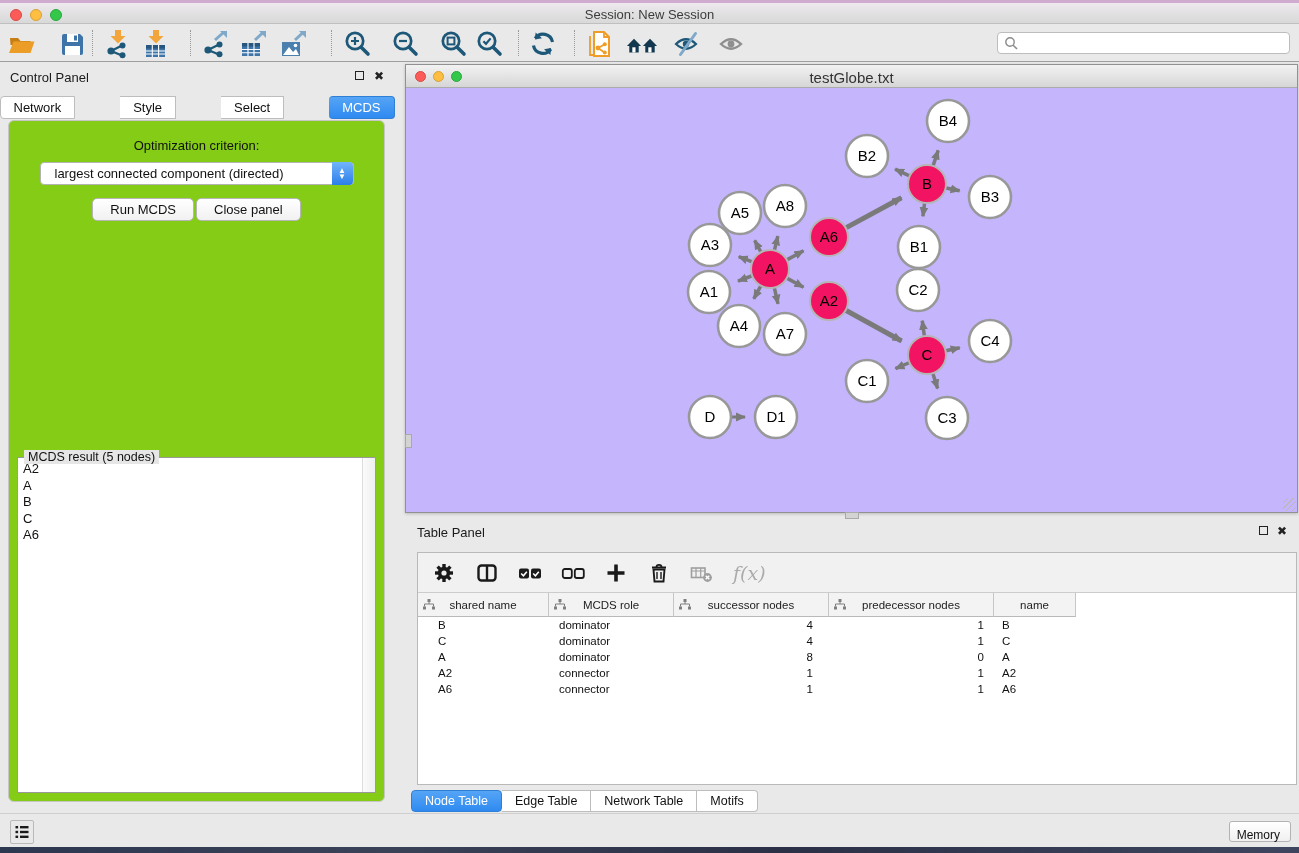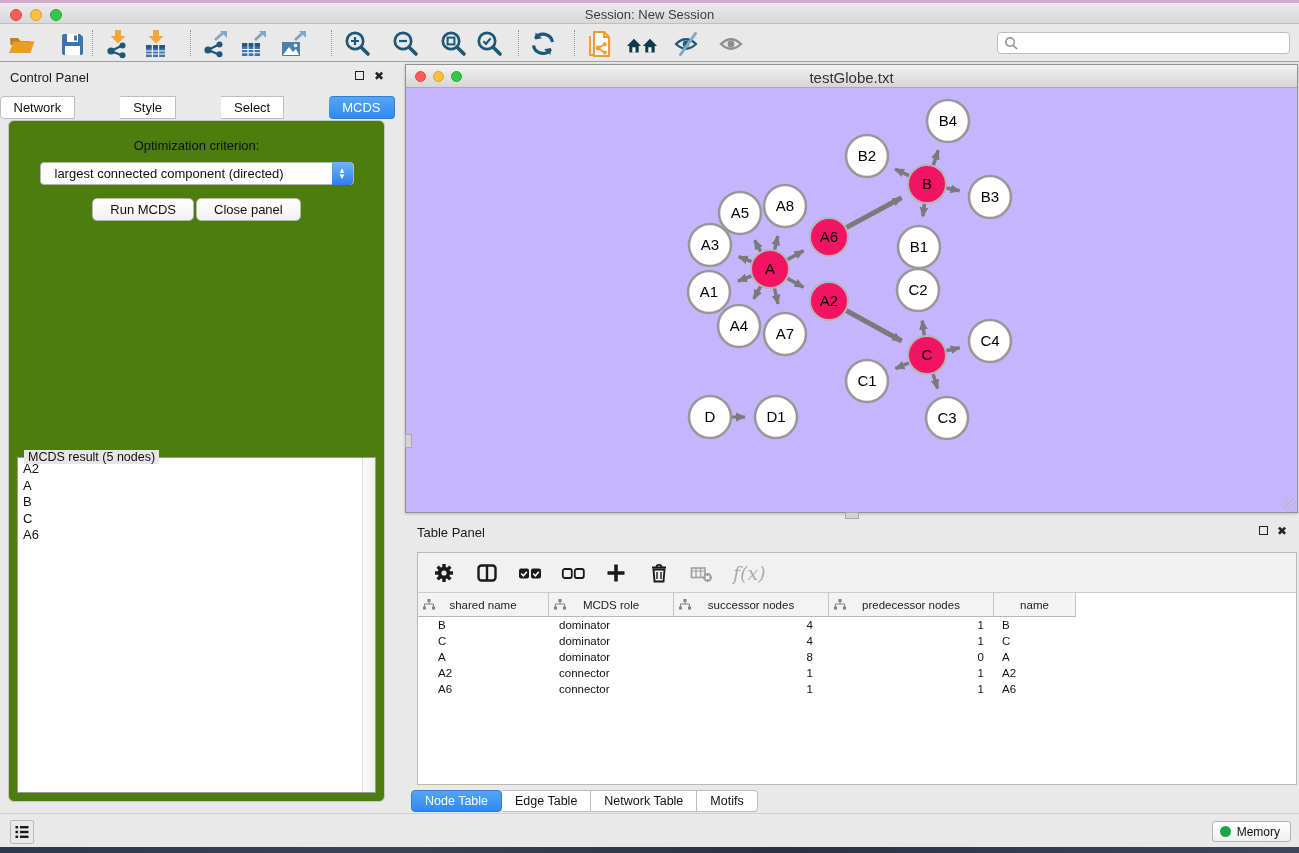--- a/index.html
+++ b/index.html
@@ -37,21 +37,21 @@
   .panel-btn { position:absolute; top:6px; width:14px; height:14px; font-size:12px;
     color:#222; text-align:center; line-height:13px; cursor:default; }
   .float-glyph { display:inline-block; width:9px; height:9px; border:1.6px solid #222; }
   .cp-tabs { position:absolute; left:0; top:32px; width:100%; display:flex; justify-content:center;gap:45px; }
   .seg { height:23px; line-height:21px; font-size:13px; color:#111; text-align:center;
     background:#fff; border:1px solid #bdbdbd; border-left:none; padding:0 13px; }
   .seg.first { border-left:1px solid #bdbdbd; border-radius:4px 0 0 4px; }
   .seg.last { border-radius:0 4px 4px 0; }
   .seg.active { background:linear-gradient(#55a5f6,#2f8af0); color:#fff; border-color:#2f7fd6; border-radius:4px; }
   .cp-content { position:absolute; left:8px; right:9px; top:56px; height:682px;
-    background:#4d7c0f; border:1px solid #c6c6c6; border-radius:6px; }
+    background:#84cc16; border:1px solid #c6c6c6; border-radius:6px; }
   .opt-label { margin-top:17px; text-align:center; font-size:13px; color:#111; }
   .dropdown { position:relative; margin:9px auto 0 auto; width:314px; height:23px; background:#fff;
     border:1px solid #b3b3b3; border-radius:4px; font-size:13px; color:#111; line-height:21px;
     padding-left:14px; }
   .dd-spin { position:absolute; right:0px; top:-1px; width:21px; height:23px; border-radius:0 4px 4px 0;
     background:linear-gradient(#72b4fa,#2b7ee9); display:flex; flex-direction:column;
     align-items:center; justify-content:center; }
   .dd-spin span { color:#fff; font-size:8px; line-height:6px; }
   .btn-row { margin-top:13px; display:flex; justify-content:center; gap:2px; }
   .aq-btn { height:23px; line-height:21px; padding:0 17px; background:linear-gradient(#ffffff,#f1f1f1);
@@ -108,21 +108,21 @@
   .tp-tabs .seg { font-size:12.5px; height:22px; line-height:20px; }
 
   
   .status-bar { position:absolute; left:0; top:813px; width:100%; height:34px;
     background:#e9e9e9; border-top:1px solid #cfcfcf; }
   .list-btn { position:absolute; left:10px; top:6px; width:24px; height:24px;
     background:#e9e9e9; border:1px solid #b9b9b9; border-radius:2px;
     display:flex; align-items:center; justify-content:center; }
   .memory-btn { position:absolute; right:8px; top:7px; height:21px; padding:0 10px 0 7px;
     background:linear-gradient(#ffffff,#f0f0f0); border:1px solid #b3b3b3; border-radius:3px;
-    font-size:12px; color:#111; display:flex; align-items:center; gap:6px; }
+    font-size:12px; color:#111; display:flex; align-items:center; gap:6px;flex-direction:column; }
   .mem-dot { width:11px; height:11px; border-radius:50%; background:#1fa348; }
   .desktop-strip { position:absolute; left:0; top:847px; width:100%; height:6px;
     background:linear-gradient(90deg,#2c3750,#3a4258 30%,#2b3046 60%,#3d465e); }
 
   svg text { font-family:"Liberation Sans", sans-serif; }
 </style>
 </head>
 <body>
 
 <div class="screen">

